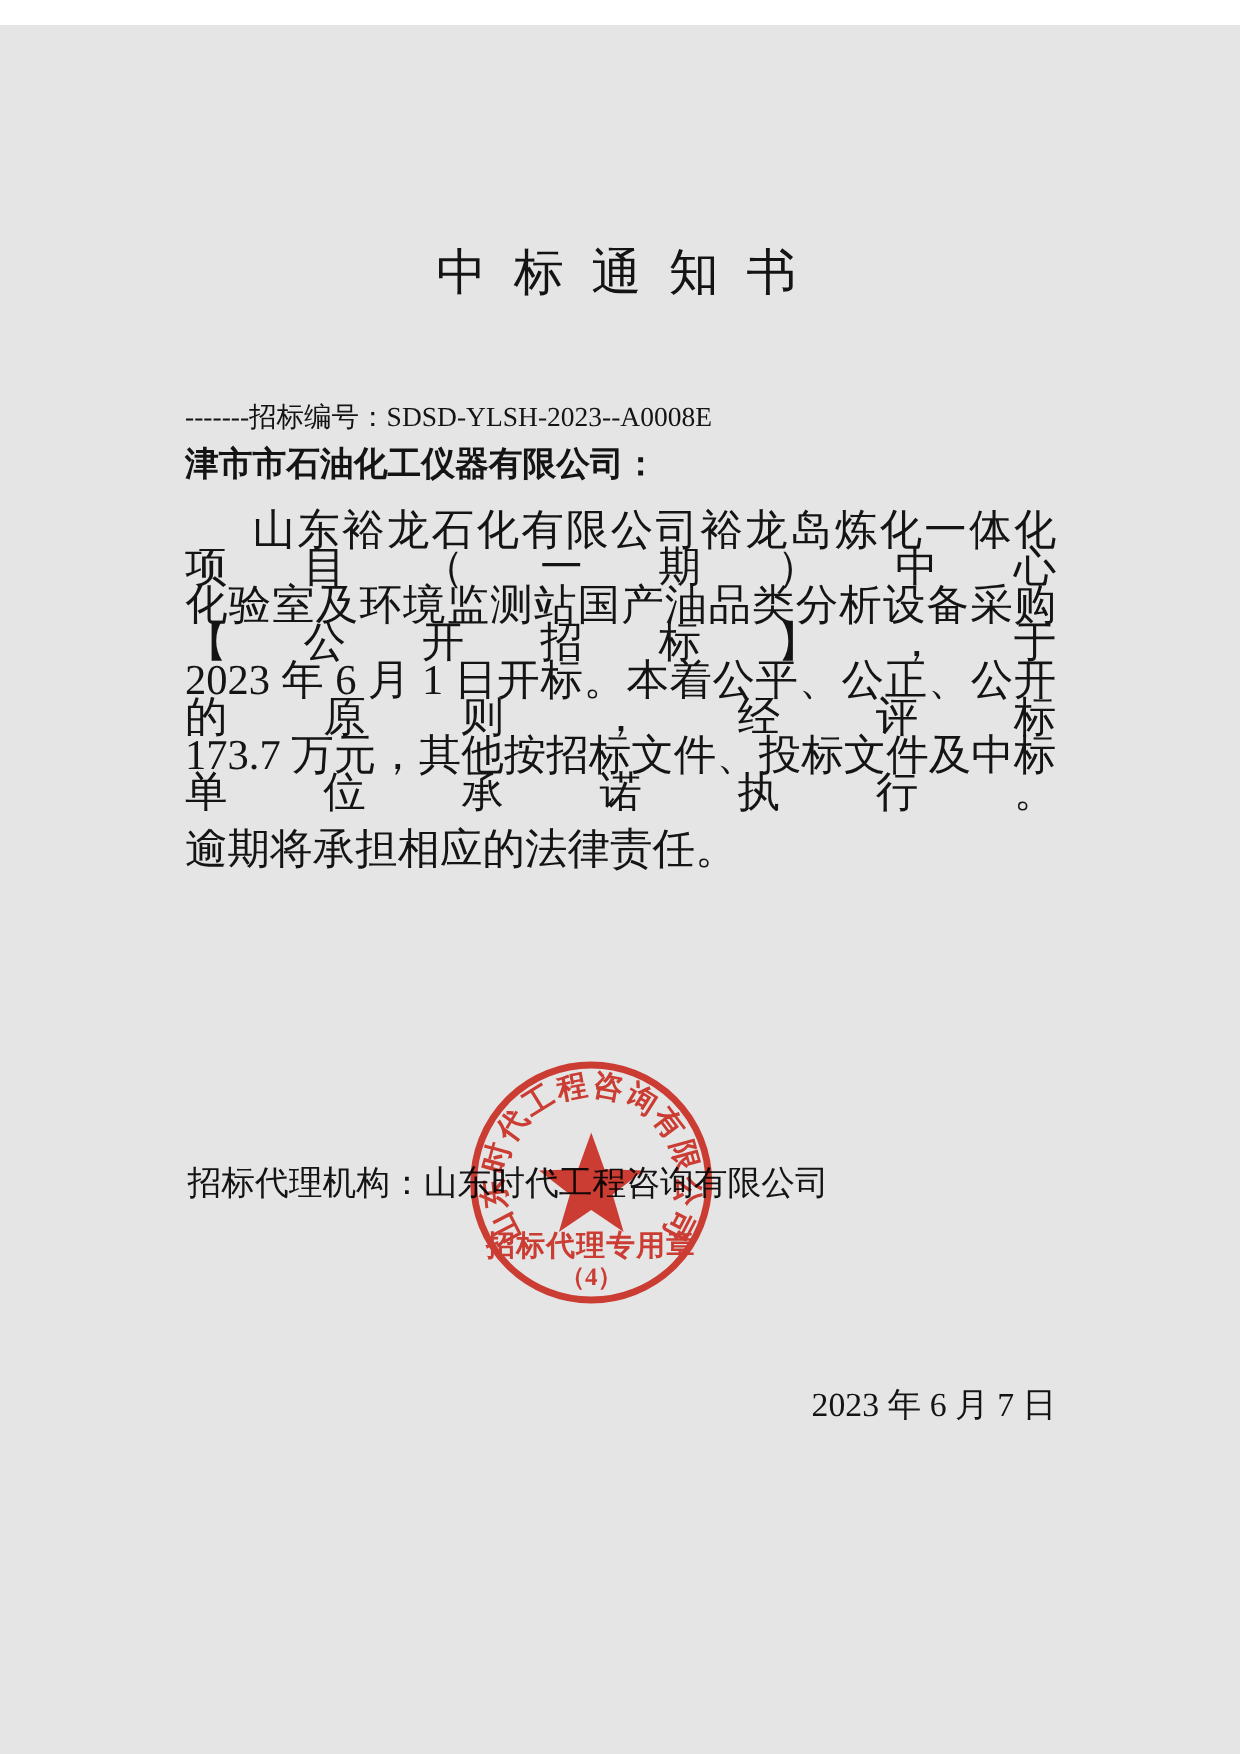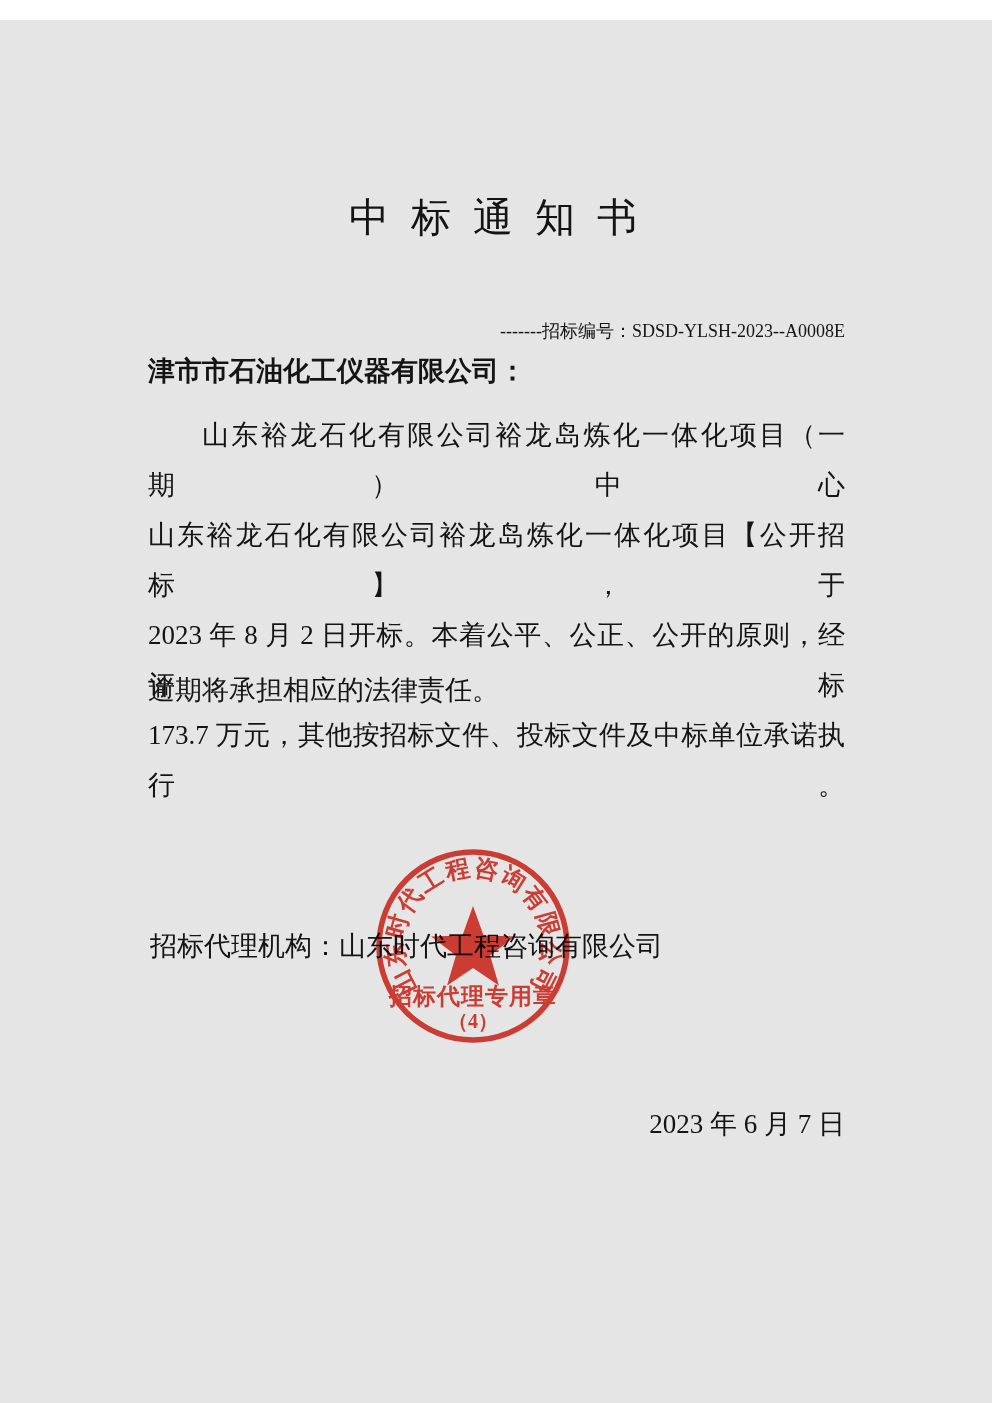--- a/index.html
+++ b/index.html
@@ -25,38 +25,37 @@
     text-align: center;
     font-size: 40px;
     letter-spacing: 6px;
     white-space: nowrap;
   }
   .bid-line {
     position: absolute;
     top: 299px;
     left: 148px;
     width: 697px;
-    text-align: right;
-    font-size: 18px;
+    font-size: 22px;
     white-space: nowrap;
   }
   .addressee {
     position: absolute;
     top: 333px;
     left: 148px;
     font-size: 27px;
     white-space: nowrap;
     font-weight: bold;
   }
   .para {
     position: absolute;
     left: 148px;
     width: 697px;
-    font-size: 27px;
-    line-height: 50px;
+    font-size: 34px;
+    line-height: 30px;
   }
   .para-1 { top: 390px; }
   .para-2 { top: 645px; }
   .jline {
     text-align: justify;
     text-align-last: justify;
   }
   .lline {
     text-align: right;
     text-align-last: left;
@@ -99,22 +98,22 @@
 <div class="page">
 
   <div class="doc-title">中 标 通 知 书</div>
 
   <div class="bid-line">-------招标编号：SDSD-YLSH-2023--A0008E</div>
 
   <div class="addressee">津市市石油化工仪器有限公司：</div>
 
   <div class="para para-1">
     <div class="jline indent">山东裕龙石化有限公司裕龙岛炼化一体化项目（一期）中心</div>
-    <div class="jline">山东裕龙石化有限公司裕龙岛炼化一体化项目【公开招标】，于</div>
-    <div class="jline">2023 年 8 月 2 日开标。本着公平、公正、公开的原则，经评标</div>
+    <div class="jline">化验室及环境监测站国产油品类分析设备采购【公开招标】，于</div>
+    <div class="jline">2023 年 6 月 1 日开标。本着公平、公正、公开的原则，经评标</div>
     <div class="jline">173.7 万元，其他按招标文件、投标文件及中标单位承诺执行。</div>
   </div>
 
   <div class="para para-2">
     <div class="lline">逾期将承担相应的法律责任。</div>
   </div>
 
   <div class="agency-line">招标代理机构：山东时代工程咨询有限公司</div>
 
   <div class="seal">

